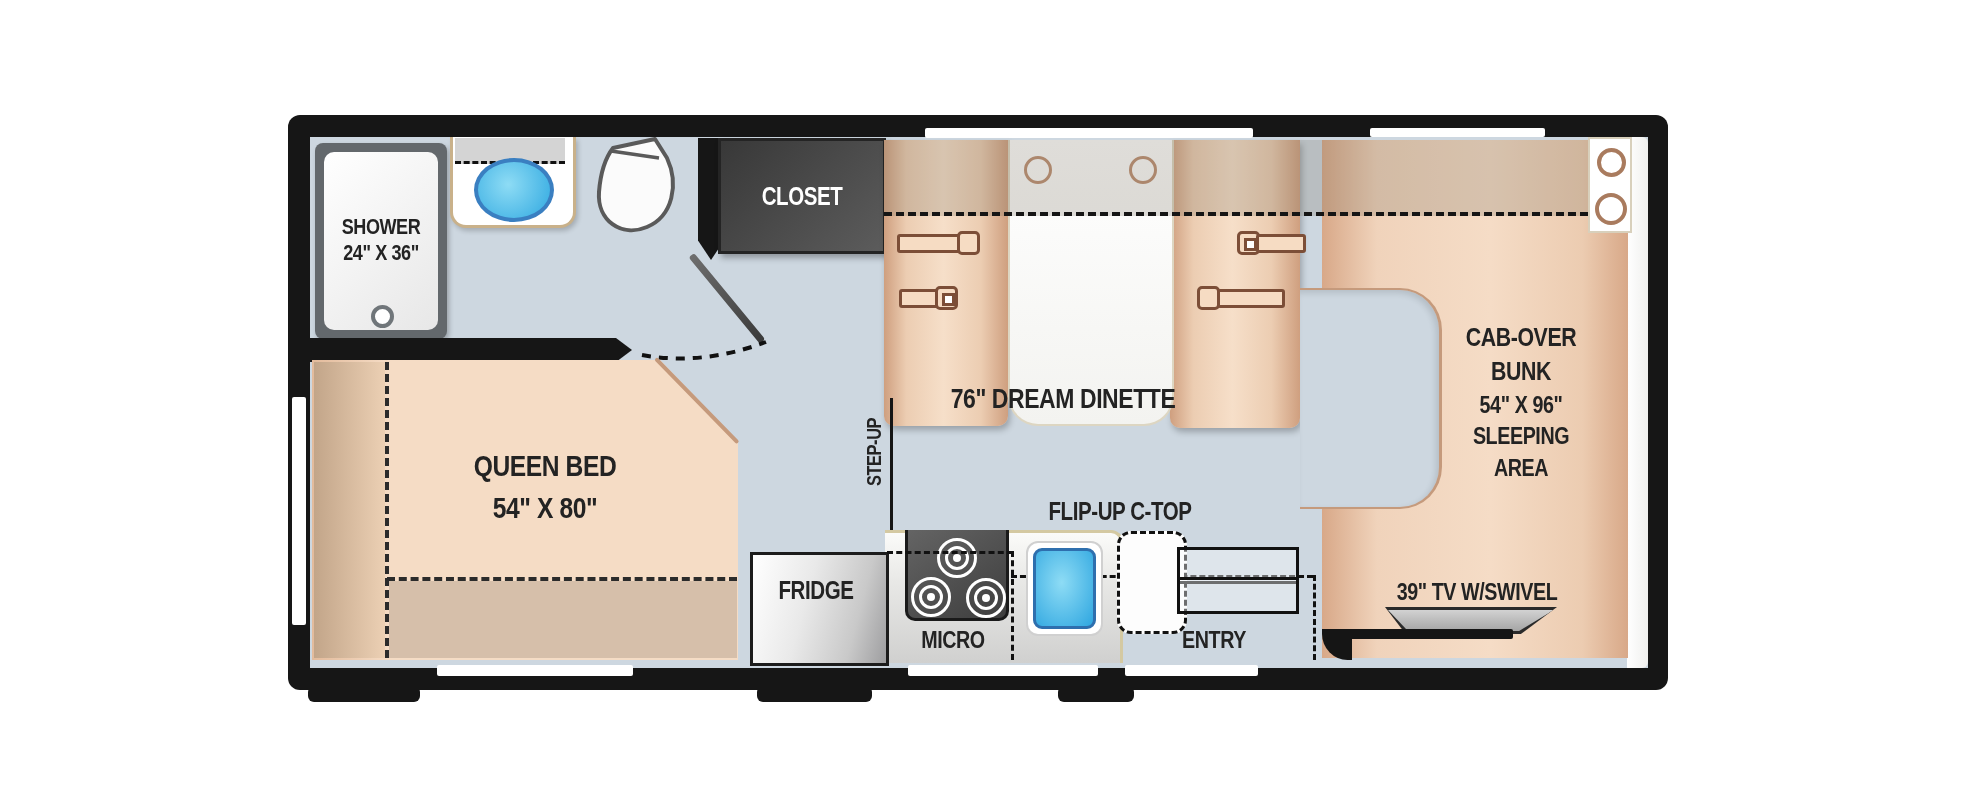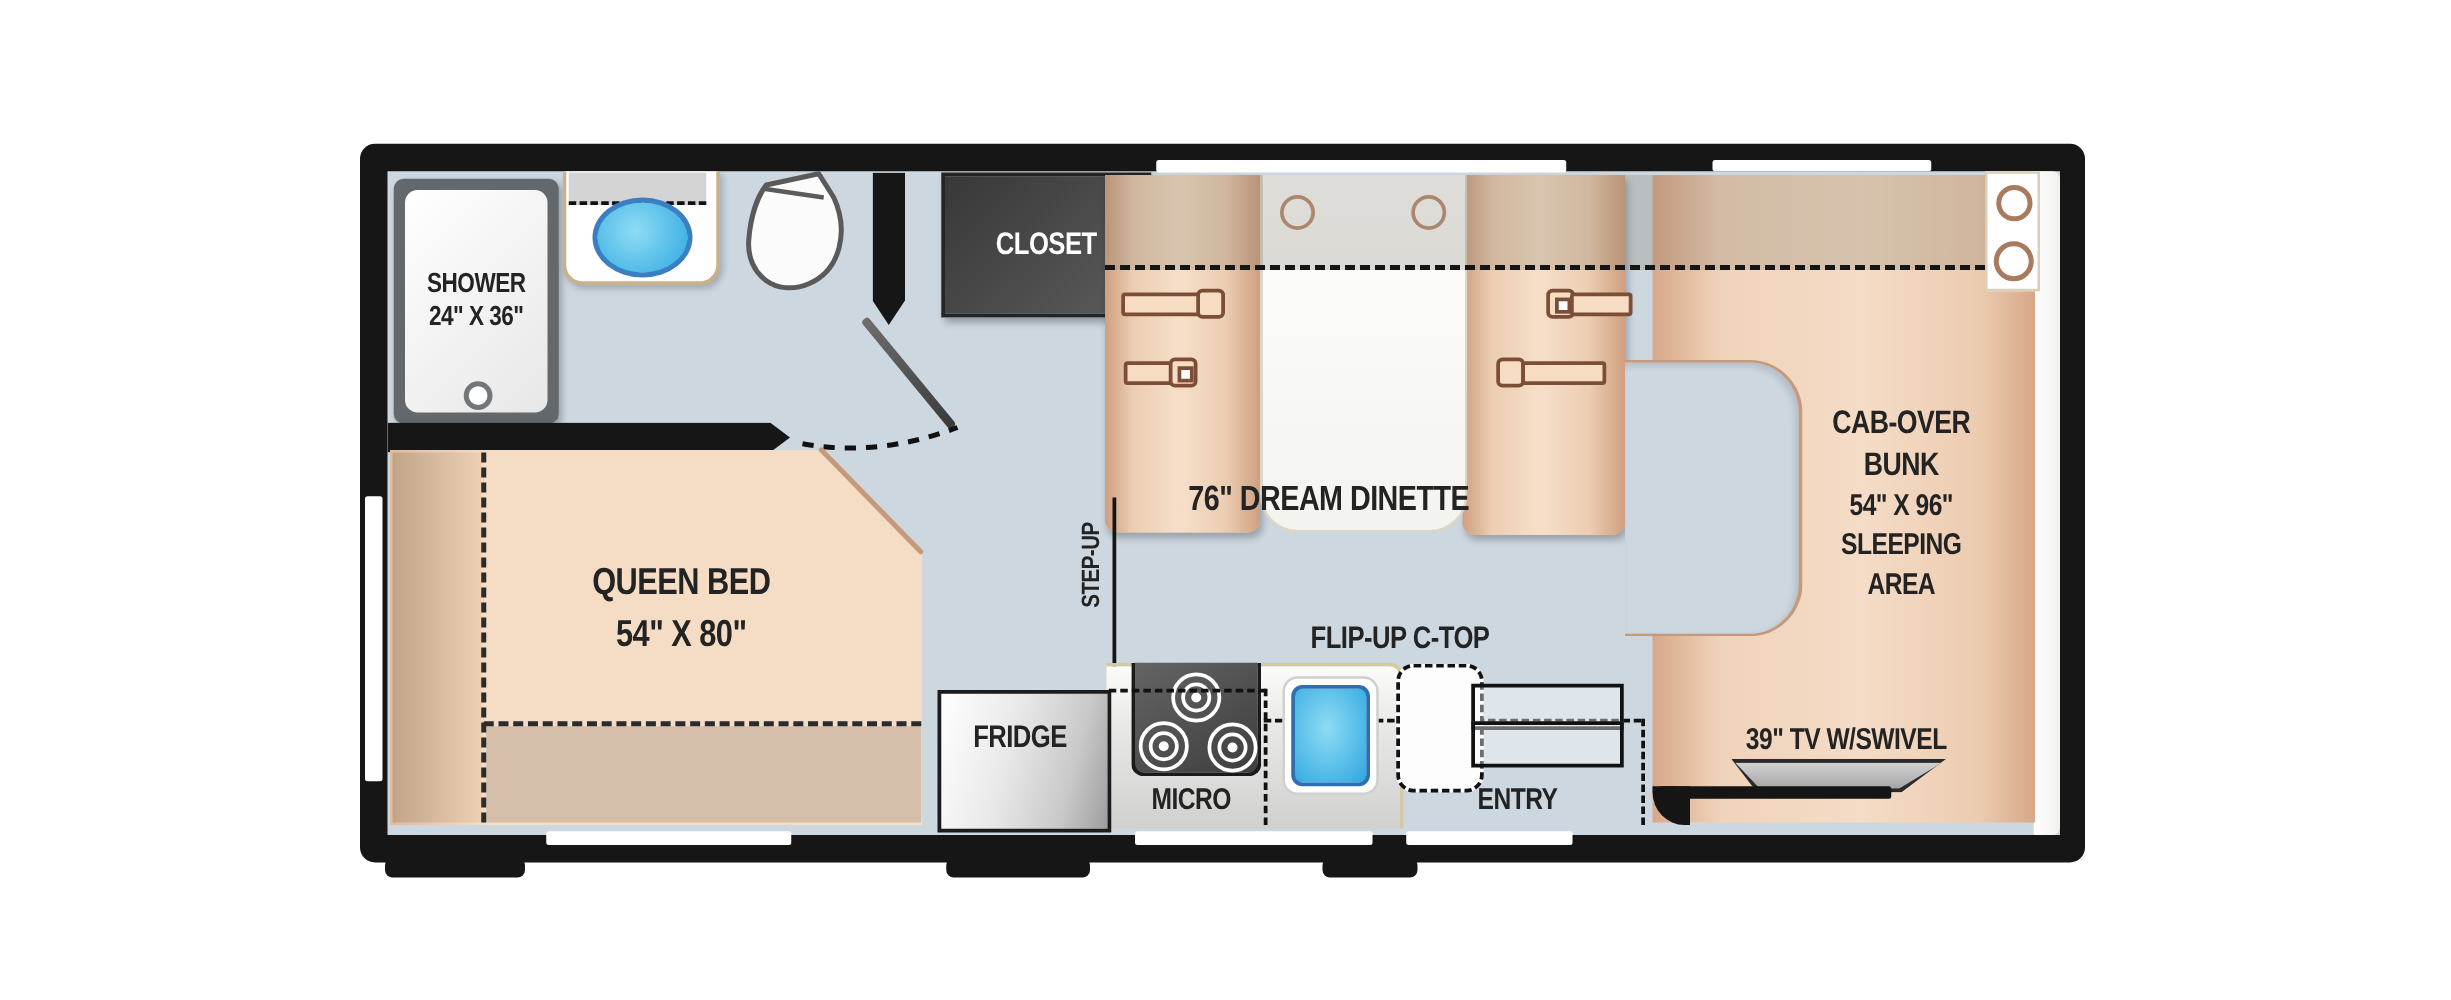--- a/index.html
+++ b/index.html
@@ -27,21 +27,21 @@
   .drain{left:371px;top:305px;width:15px;height:15px;border:4px solid #70767a;border-radius:50%;background:#fff;}
   .vanity{left:450px;top:137px;width:120px;height:88px;background:#ffffff;border:3px solid #c9b18a;border-top:none;border-radius:0 0 16px 16px;box-shadow:2px 3px 5px rgba(0,0,0,.2);}
   .vanity-band{position:absolute;left:2px;top:1px;width:110px;height:23px;background:#d4d4d4;border-bottom:3px dashed #111;}
   .basin{left:474px;top:158px;width:72px;height:56px;border-radius:50%;border:4px solid #3a7fc1;background:radial-gradient(circle at 42% 40%,#8edcf5,#2fa8e0);}
   .door-leaf{left:694px;top:253px;width:112px;height:7px;background:linear-gradient(90deg,#6e6e6e,#3a3a3a);border-radius:3px;transform:rotate(50.5deg);transform-origin:left top;}
   .bath-wall{left:310px;top:338px;width:322px;height:24px;background:#161616;
      clip-path:polygon(0 0,calc(100% - 16px) 0,100% 50%,calc(100% - 16px) 100%,0 100%);}
   .closet-wall{left:698px;top:138px;width:26px;height:122px;background:#161616;
      clip-path:polygon(0 0,100% 0,100% 84%,50% 100%,0 84%);}
   
-  .closet{left:753px;top:138px;width:162px;height:110px;background:linear-gradient(135deg,#383838,#5c5c5c);border:3px solid #242424;box-shadow:3px 4px 6px rgba(0,0,0,.3);}
+  .closet{left:718px;top:138px;width:162px;height:110px;background:linear-gradient(135deg,#383838,#5c5c5c);border:3px solid #242424;box-shadow:3px 4px 6px rgba(0,0,0,.3);}
   .closet .lbl{color:#ffffff;font-size:25px;}
   
   .bench{top:140px;background:linear-gradient(90deg,#cf9f7f 0%,#eccdb2 18%,#f6dfc9 48%,#eccdb2 78%,#cf9f7f 100%);border-radius:0 0 10px 10px;box-shadow:2px 4px 6px rgba(0,0,0,.25);}
   .bench-left{left:884px;width:124px;height:286px;}
   .bench-right{left:1170px;width:130px;height:288px;}
   .dinette-table{left:1008px;top:140px;width:162px;height:284px;background:linear-gradient(180deg,#ffffff,#f3f3f0);border:2px solid #ddd6c2;border-top:none;border-radius:0 0 30px 30px;}
   .cuphole{width:22px;height:22px;border:3px solid #bd8f72;border-radius:50%;}
   .overhead{left:884px;top:140px;width:704px;height:72px;background:rgba(122,112,96,0.24);border-bottom:4px dashed #151515;}
   .belt-strap{height:13px;background:#f6dcc3;border:3px solid #7c4e37;border-radius:3px;}
   .belt-buckle{width:17px;height:18px;background:#f6dcc3;border:3px solid #7c4e37;border-radius:5px;}

